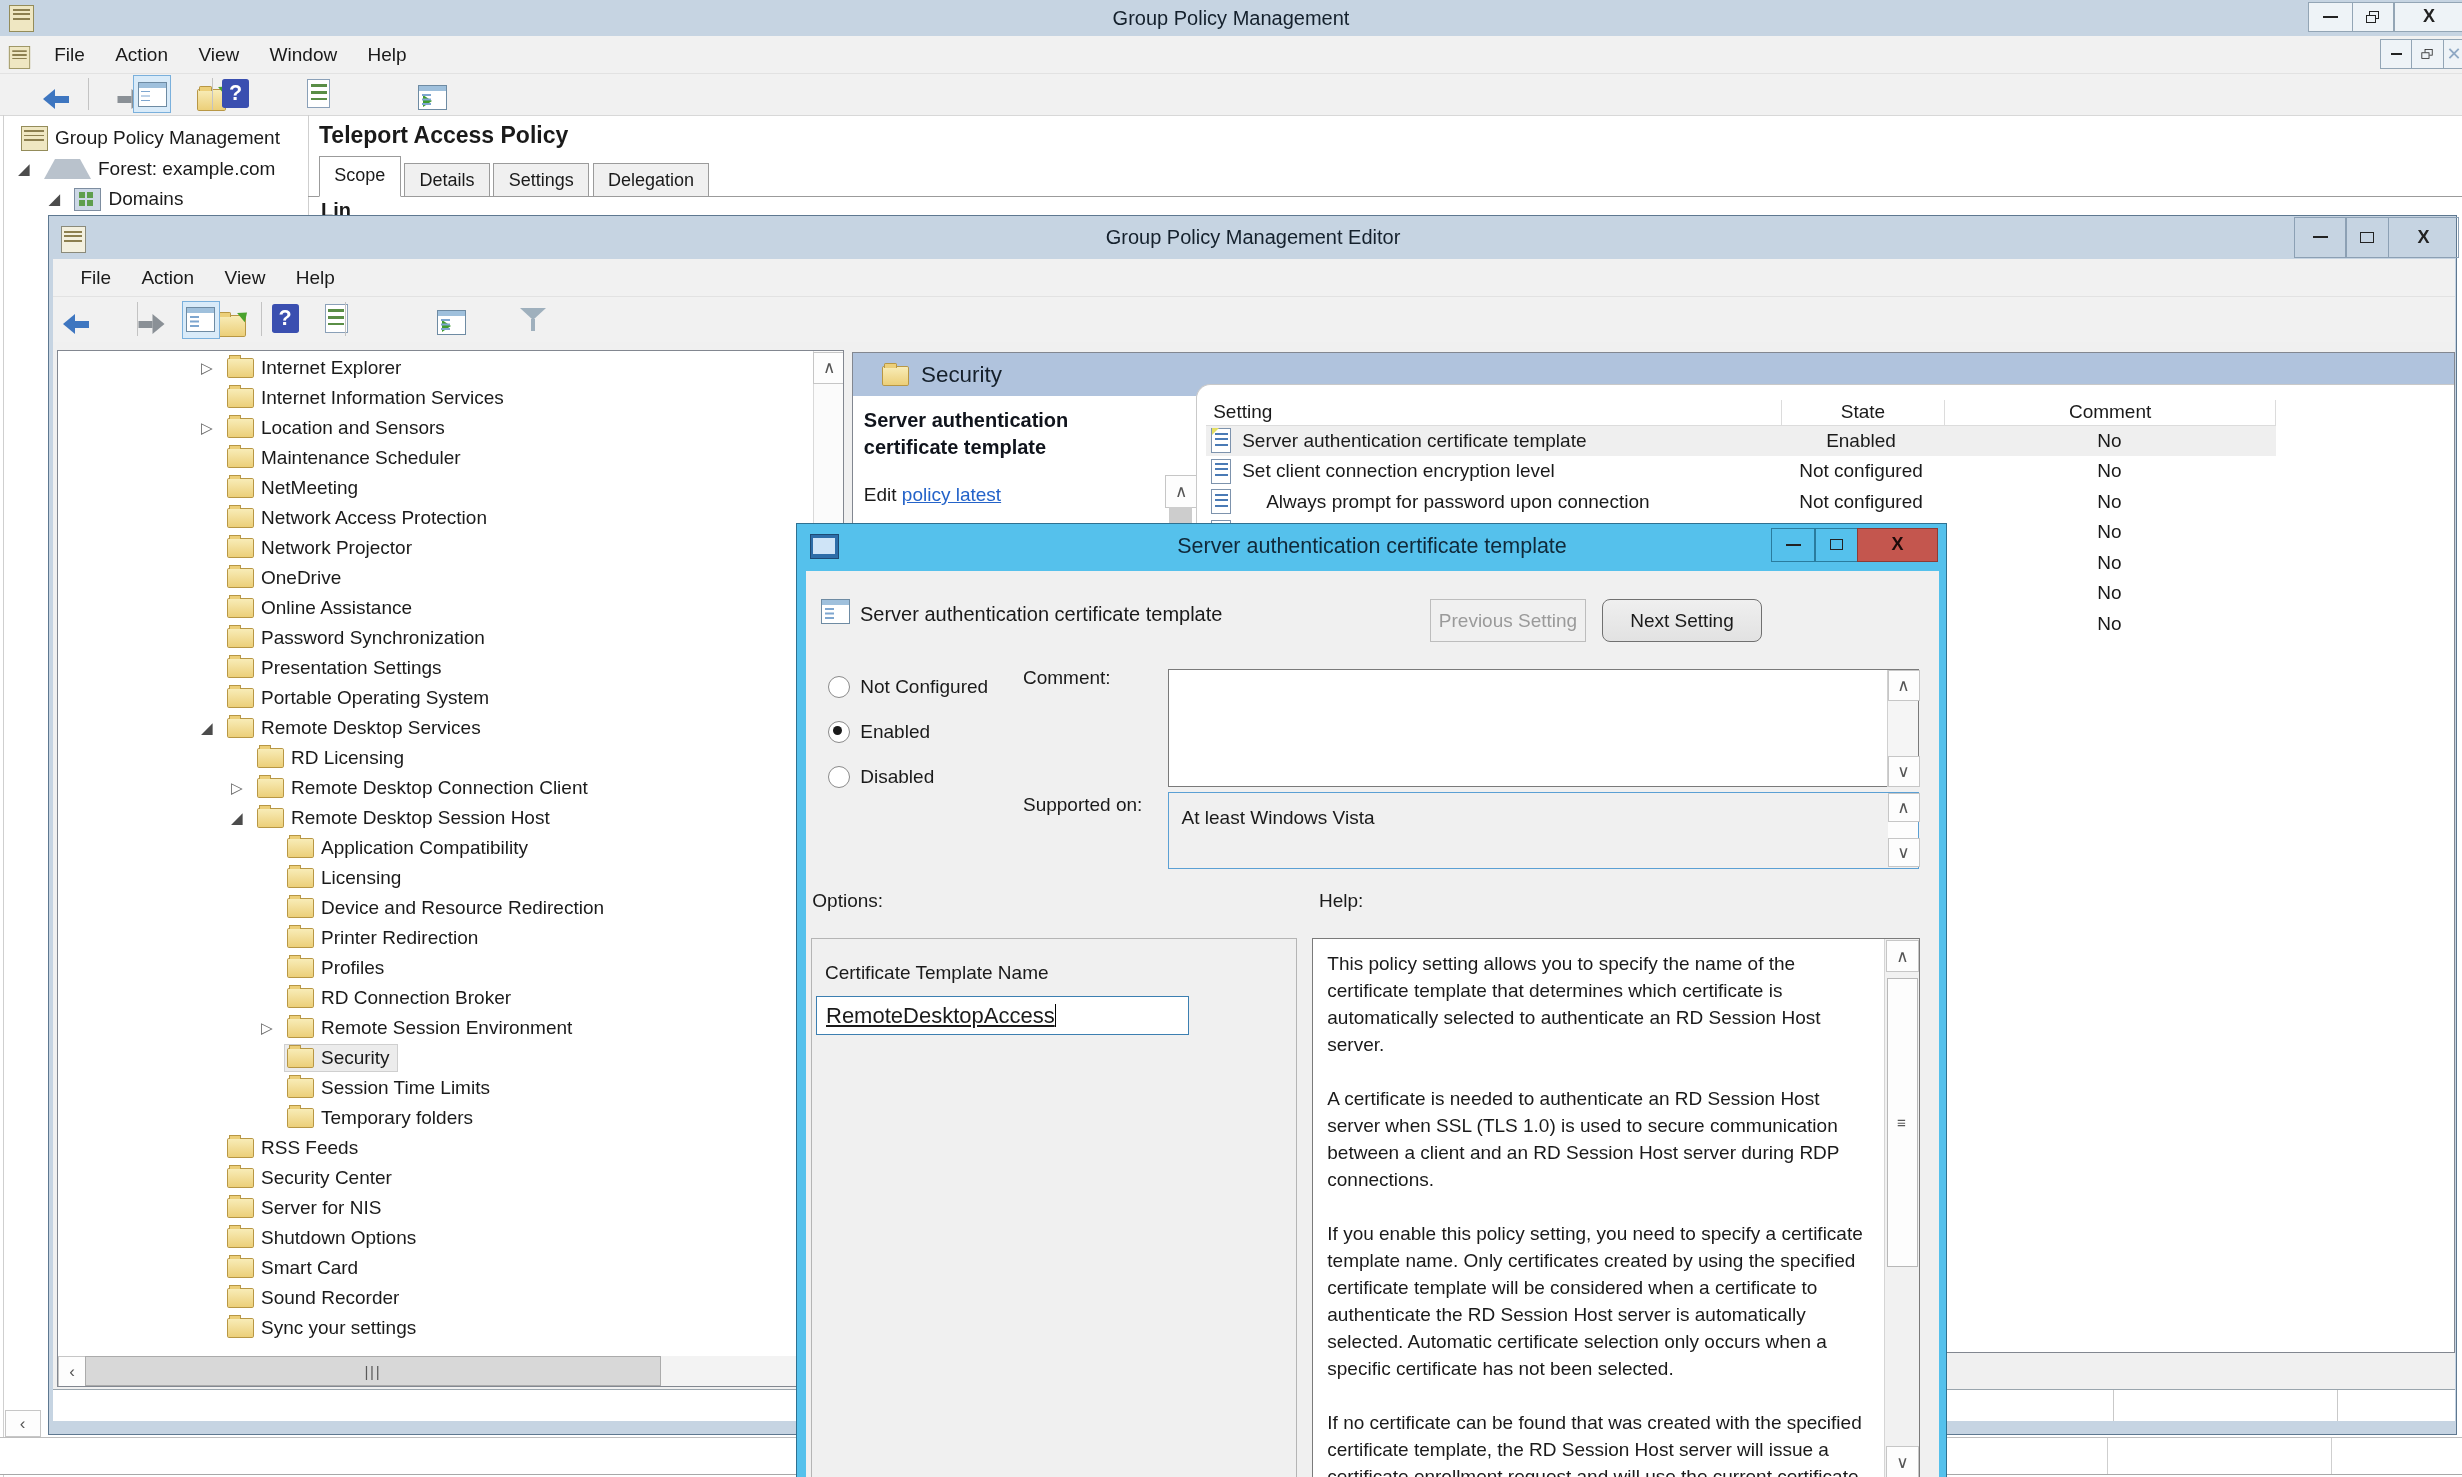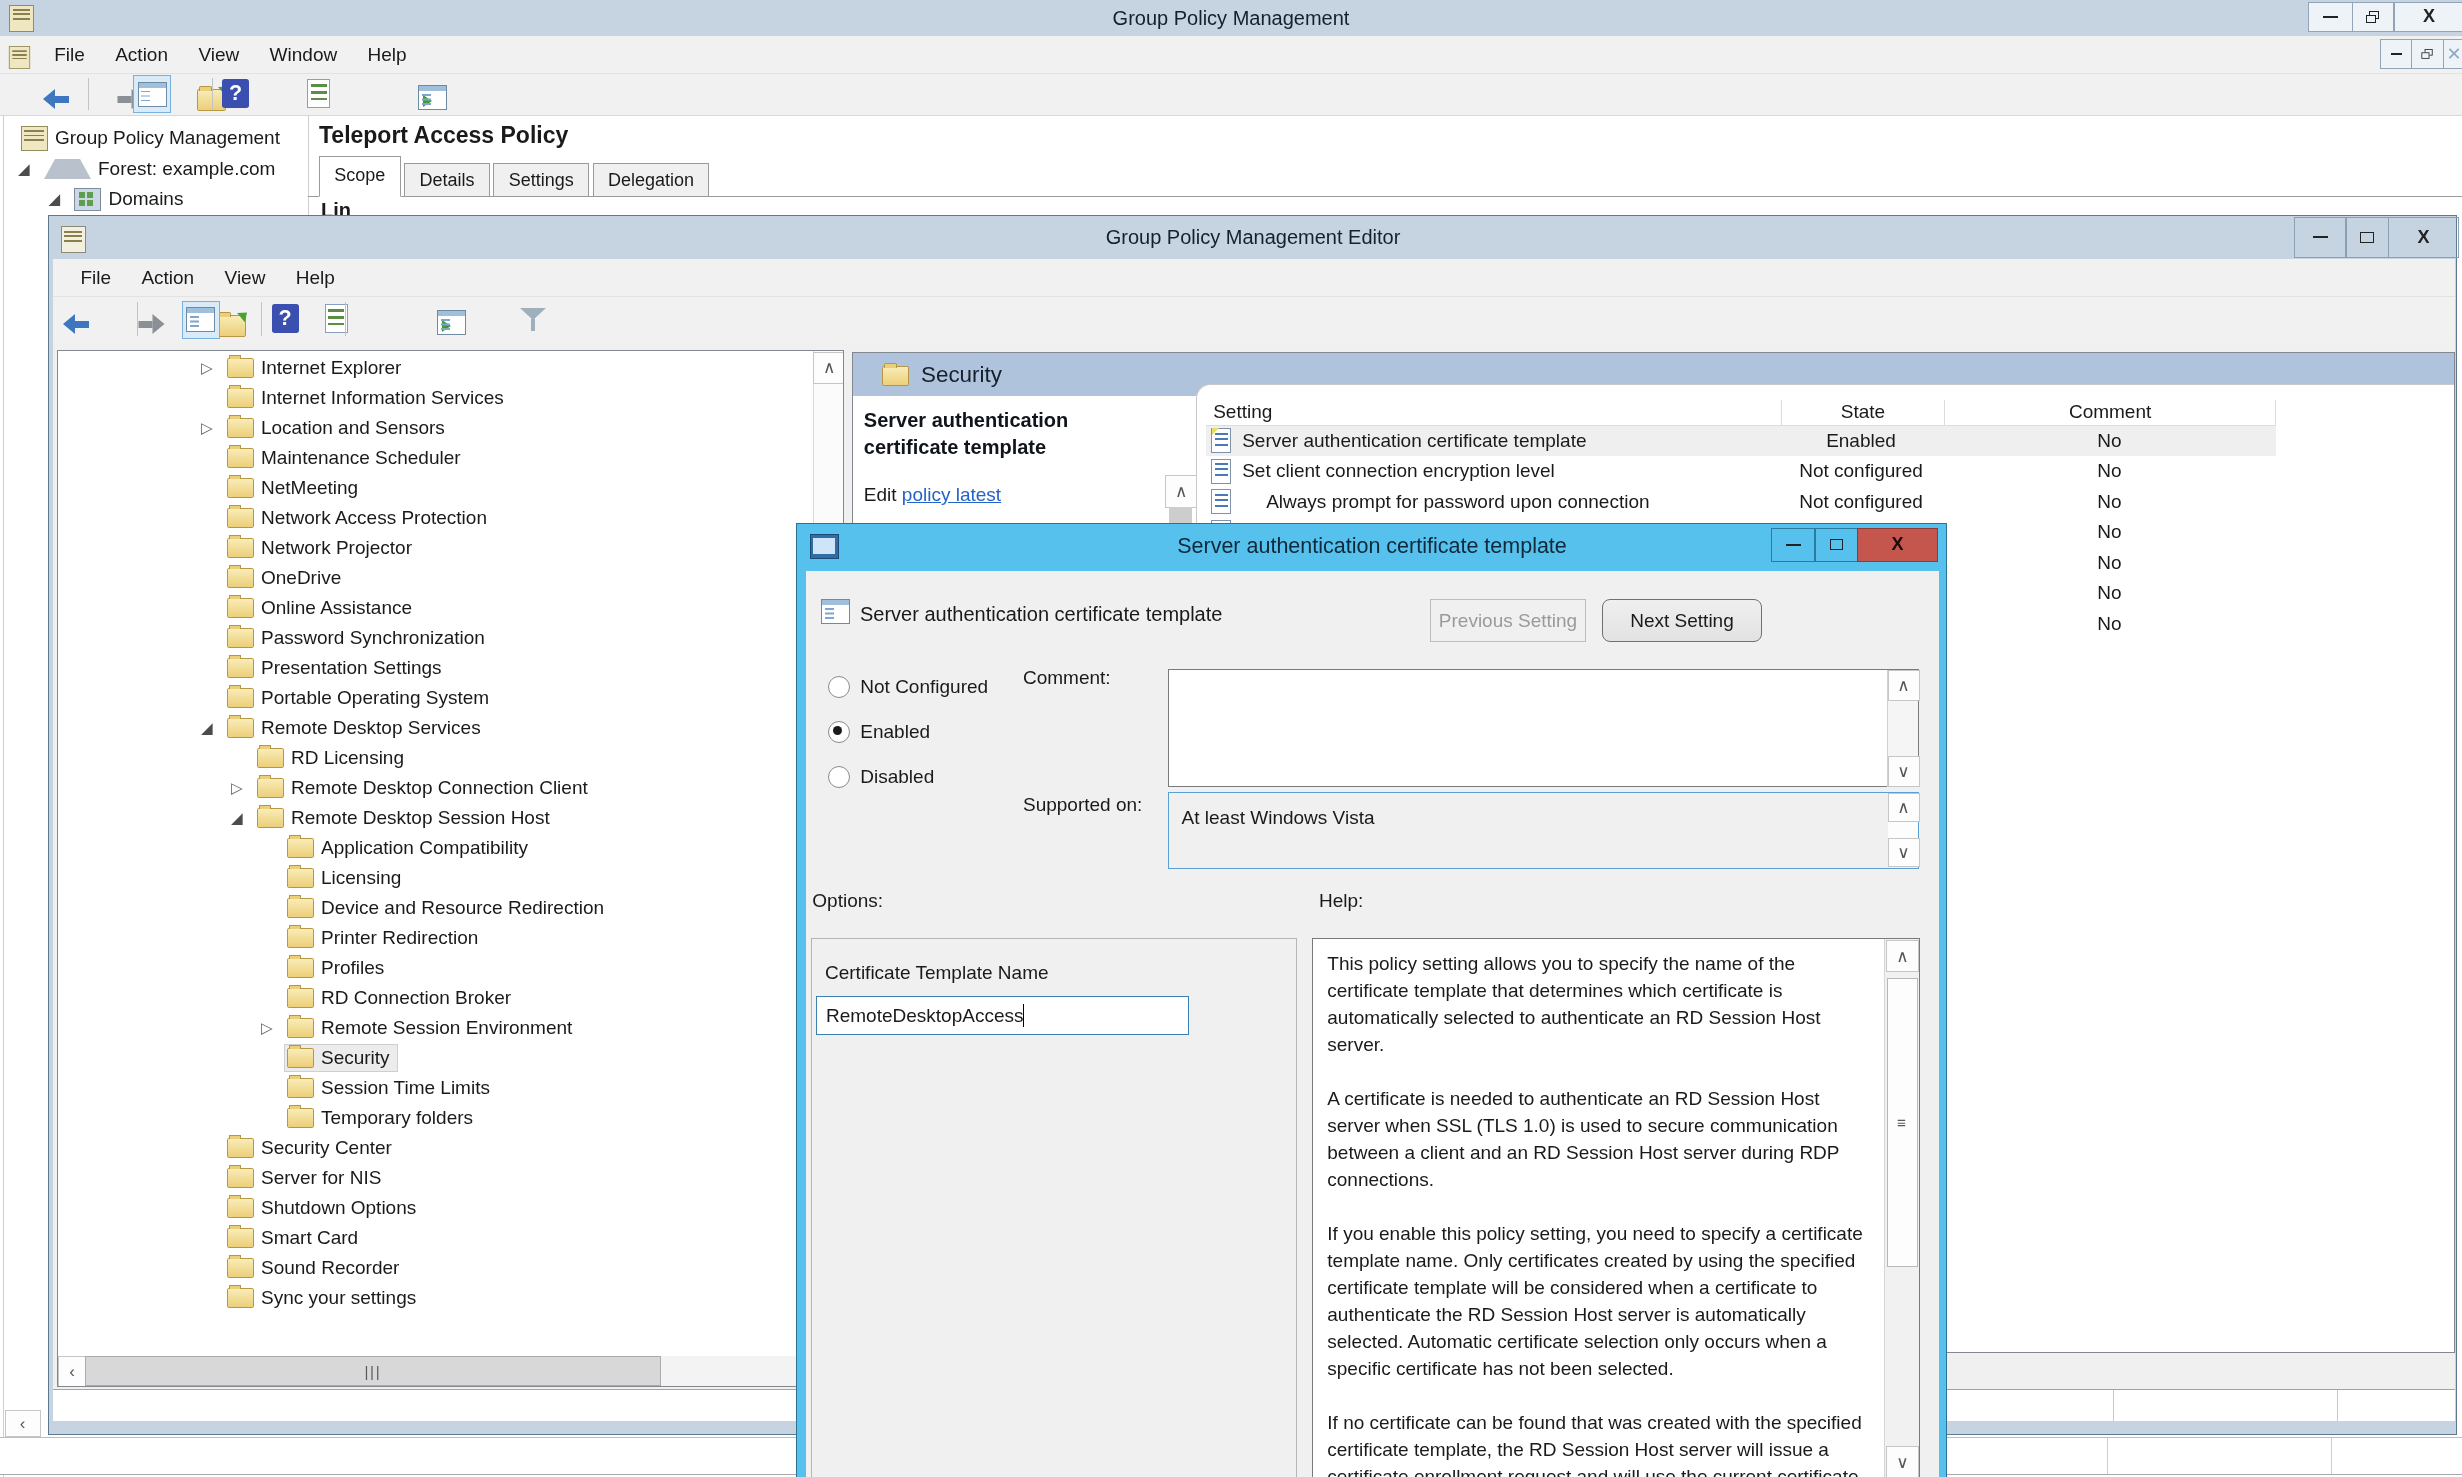--- a/index.html
+++ b/index.html
@@ -455,20 +455,27 @@
           </div>
 
           <div class="trow exp-n" data-name="editor-tree-item" style="--lvl: 2;">
             <span class="exp" data-name="expander-icon"></span>
             <span class="node">
               <span class="ticon" data-name="folder-icon"></span>
             <span data-name="tree-item-label">Temporary folders</span>
             </span>
           </div>
 
+          <div class="trow exp-n" data-name="editor-tree-item" style="--lvl: 0;">
+            <span class="exp" data-name="expander-icon"></span>
+            <span class="node">
+              <span class="ticon" data-name="folder-icon"></span>
+            <span data-name="tree-item-label">RSS Feeds</span>
+            </span>
+          </div>
 
           <div class="trow exp-n" data-name="editor-tree-item" style="--lvl: 0;">
             <span class="exp" data-name="expander-icon"></span>
             <span class="node">
               <span class="ticon" data-name="folder-icon"></span>
             <span data-name="tree-item-label">Security Center</span>
             </span>
           </div>
 
           <div class="trow exp-n" data-name="editor-tree-item" style="--lvl: 0;">
@@ -671,21 +678,21 @@
           <div class="sbtn" style="position:absolute;left:0;top:0;width:30px;height:27px;" data-name="scroll-up-button">∧</div>
           <div class="sbtn" style="position:absolute;left:0;bottom:0;width:30px;height:27px;" data-name="scroll-down-button">∨</div>
         </div>
       </div>
 
       <div class="abs dlabel" style="left:6.3px;top:319px;" data-name="options-label">Options:</div>
       <div class="abs dlabel" style="left:513px;top:319px;" data-name="help-label">Help:</div>
 
       <div class="abs" style="left:4.5px;top:367px;width:486px;height:542px;border:0.9px solid #b5b5b5;box-sizing:border-box;" data-name="options-group-box">
         <div class="abs dlabel" style="left:13.5px;top:23px;" data-name="certificate-template-name-label">Certificate Template Name</div>
-        <div class="abs" style="left:4.5px;top:57px;width:373px;height:39px;background:#fff;border:1.8px solid #3c7fb1;box-sizing:border-box;display:flex;align-items:center;padding-left:9px;font-size:19px;" data-name="certificate-template-name-input">
+        <div class="abs" style="left:4.5px;top:57px;width:373px;height:39px;background:#fff;border:1.8px solid #3c7fb1;box-sizing:border-box;display:flex;align-items:center;padding-left:9px;font-size:22px;text-decoration:underline;" data-name="certificate-template-name-input">
           <span data-name="input-value">RemoteDesktopAccess</span>
             <span class="caret" data-name="text-caret"></span>
         </div>
       </div>
 
       <div class="abs" style="left:506px;top:367px;width:608px;height:542px;background:#fff;border:0.9px solid #7a7a7a;box-sizing:border-box;overflow:hidden;" data-name="help-box">
         <div class="helptext" style="position:absolute;left:14.3px;top:10.8px;width:538px;" data-name="help-text">
 
         <p data-name="help-paragraph">This policy setting allows you to specify the name of the certificate template that determines which certificate is automatically selected to authenticate an RD Session Host server.</p>
             <p data-name="help-paragraph">A certificate is needed to authenticate an RD Session Host server when SSL (TLS 1.0) is used to secure communication between a client and an RD Session Host server during RDP connections.</p>

